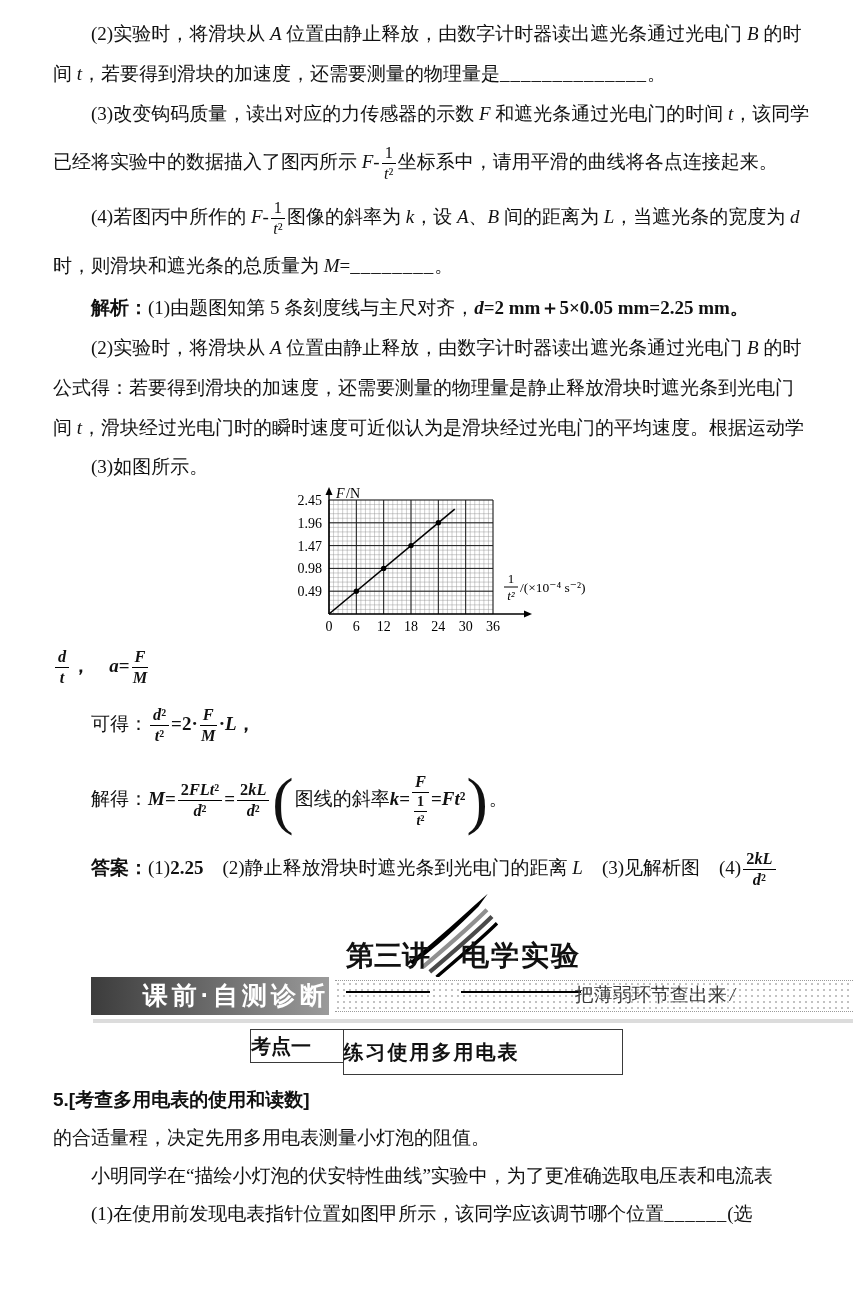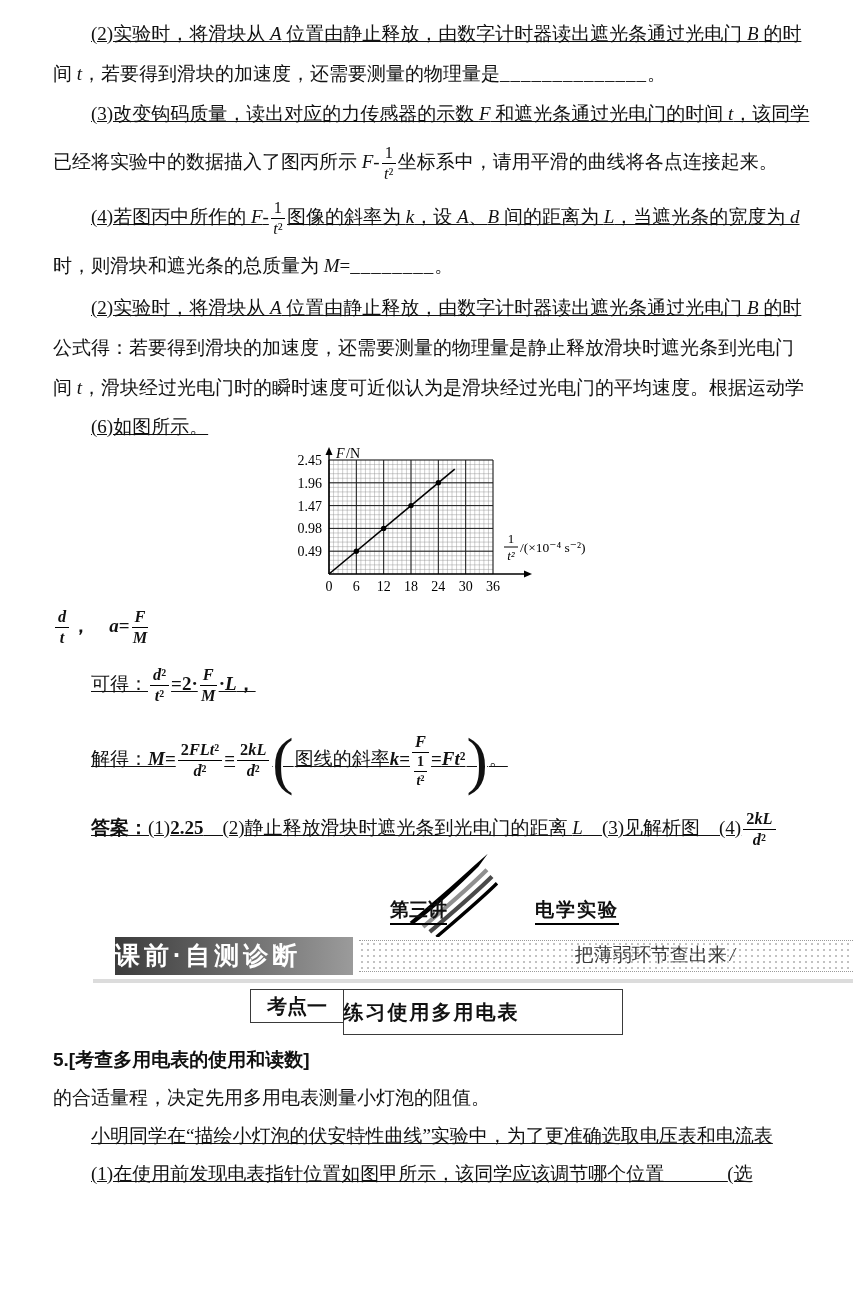--- a/index.html
+++ b/index.html
@@ -3,21 +3,21 @@
 <meta charset="utf-8">
 <style>
   html,body{margin:0;padding:0;background:#fff;}
   .page{
     position:relative; width:864px; height:1316px; margin:0 auto;
     box-sizing:border-box; padding:14px 46px 0 53px;
     background:#fff; color:#111; overflow:hidden;
     font-family:"Liberation Serif","DejaVu Serif",serif; font-size:19px;
   }
   .ln{text-align:justify; white-space:nowrap; overflow:visible;}
-  .ind{text-indent:2em;text-decoration:underline;}
+  .ind{text-indent:2em;}
   .h38{height:38px;line-height:38px}
   .h40{height:40px;line-height:40px}
   .h44{height:44px;line-height:44px}
   .h46{height:46px;line-height:46px}
   .h50{height:50px;line-height:50px}
   .h54{height:54px;line-height:54px}
   .h55{height:55px;line-height:55px}
   .h56{height:56px;line-height:56px}
   .h62{height:62px;line-height:62px}
   .h88{height:88px;line-height:88px}
@@ -29,62 +29,63 @@
   .frac .num{display:block;border-bottom:1.4px solid #000;padding:0 3px 1px;}
   .frac .den{display:block;padding-top:1px;}
   .fb{font-weight:bold;}
   .big{font-size:64px;font-weight:400;vertical-align:middle;line-height:0;
        font-family:"Liberation Serif",serif;padding:0 1px;}
   
   .chart-wrap{margin-left:186px;width:450px;height:152px;}
   
   .lecture{position:relative;height:84px;}
   .lecture .lt{position:absolute;top:44px;font-family:"Liberation Sans","DejaVu Sans",sans-serif;
-      font-weight:bold;font-size:19px;border-bottom:2px solid #000;padding-bottom:0;margin-left:44px;}
+      font-weight:bold;font-size:28px;border-bottom:2px solid #000;padding-bottom:16px;}
   .lecture .lt1{left:293px;}
-  .lecture .lt2{left:438px;letter-spacing:2px;}
+  .lecture .lt2{left:408px;letter-spacing:2px;}
   .swoosh{position:absolute;left:348px;top:0;width:108px;height:84px;}
   
   .banner{margin-left:38px;width:762px;height:46px;position:relative;}
   .banner-row{display:flex;align-items:flex-start;}
   .banner-left{width:238px;height:38px;line-height:36px;flex:none;
       background:linear-gradient(90deg,#3c3c3c 0%,#6f6f6f 55%,#9b9b9b 100%);
       color:#fff;font-family:"Liberation Sans","DejaVu Sans",sans-serif;
-      font-weight:bold;font-size:25px;letter-spacing:4px;text-align:left;margin-left:24px;}
+      font-weight:bold;font-size:25px;letter-spacing:4px;text-align:right;}
   .banner-dots{flex:1;height:30px;margin:3px 0 0 6px;line-height:28px;
       background-image:radial-gradient(circle,#c2c2c2 1px,transparent 1.2px);
       background-size:6px 6px;border-top:1px dotted #9a9a9a;border-bottom:1px dotted #9a9a9a;
       text-align:right;padding-right:118px;color:#3a3a3a;font-size:19px;}
   .banner-strip{position:absolute;left:2px;right:0;bottom:0;height:4px;background:#dcdcdc;}
   .banner-slash{font-style:italic;padding-left:3px;}
   
   .kaodian{margin:6px 0 0 197px;height:52px;display:flex;align-items:flex-start;
       font-family:"Liberation Sans","DejaVu Sans",sans-serif;font-weight:bold;font-size:20px;}
   .kd-label{width:92px;height:32px;line-height:32px;border:1.5px solid #3a3a3a;
-      text-align:center;flex:none;background:#fff;}
+      text-align:left;flex:none;background:#fff;}
   .kd-title{width:278px;height:44px;line-height:44px;border:1.5px solid #3a3a3a;
       margin-left:-1.5px;text-align:left;letter-spacing:2px;background:#fff;}
   .sans-bold{font-family:"Liberation Sans","DejaVu Sans",sans-serif;font-weight:bold;}
 </style>
 </head>
 <body>
 
 <div class="page">
 
   <div>
       <div class="ln h40 ind">(2)实验时，将滑块从 <span class="it">A</span> 位置由静止释放，由数字计时器读出遮光条通过光电门 <span class="it">B</span> 的时</div>
       <div class="ln h40">间 <span class="it">t</span>，若要得到滑块的加速度，还需要测量的物理量是<span class="blank">______________</span>。</div>
       <div class="ln h40 ind">(3)改变钩码质量，读出对应的力传感器的示数 <span class="it">F</span> 和遮光条通过光电门的时间 <span class="it">t</span>，该同学</div>
       <div class="ln h56">已经将实验中的数据描入了图丙所示 <span class="it">F</span>-<span class="frac"><span class="num">1</span><span class="den"><span class="it">t</span>²</span></span>坐标系中，请用平滑的曲线将各点连接起来。</div>
       <div class="ln h54 ind">(4)若图丙中所作的 <span class="it">F</span>-<span class="frac"><span class="num">1</span><span class="den"><span class="it">t</span>²</span></span>图像的斜率为 <span class="it">k</span>，设 <span class="it">A</span>、<span class="it">B</span> 间的距离为 <span class="it">L</span>，当遮光条的宽度为 <span class="it">d</span></div>
       <div class="ln h44">时，则滑块和遮光条的总质量为 <span class="it">M</span>=<span class="blank">________</span>。</div>
+      <div class="ln h40 ind"><span class="bd">解析：</span>(1)由题图知第 5 条刻度线与主尺对齐，<span class="bd it">d</span><span class="bd">=2 mm＋5×0.05 mm=2.25 mm。</span></div>
       <div class="ln h40 ind">(2)实验时，将滑块从 <span class="it">A</span> 位置由静止释放，由数字计时器读出遮光条通过光电门 <span class="it">B</span> 的时</div>
       <div class="ln h40">公式得：若要得到滑块的加速度，还需要测量的物理量是静止释放滑块时遮光条到光电门</div>
       <div class="ln h40">间 <span class="it">t</span>，滑块经过光电门时的瞬时速度可近似认为是滑块经过光电门的平均速度。根据运动学</div>
-      <div class="ln h38 ind">(6)如图所示。</div>
+      <div class="ln h38 ind">(3)如图所示。</div>
     </div>
 
   <div class="chart-wrap" id="chart"><svg width="450" height="152" viewBox="0 0 450 152">
         <line x1="90" y1="14" x2="90" y2="128" stroke="#8f8f8f" stroke-width="0.45"></line>
         <line x1="94.55555555555556" y1="14" x2="94.55555555555556" y2="128" stroke="#8f8f8f" stroke-width="0.45"></line>
         <line x1="99.11111111111111" y1="14" x2="99.11111111111111" y2="128" stroke="#8f8f8f" stroke-width="0.45"></line>
         <line x1="103.66666666666667" y1="14" x2="103.66666666666667" y2="128" stroke="#8f8f8f" stroke-width="0.45"></line>
         <line x1="108.22222222222223" y1="14" x2="108.22222222222223" y2="128" stroke="#8f8f8f" stroke-width="0.45"></line>
         <line x1="112.77777777777777" y1="14" x2="112.77777777777777" y2="128" stroke="#8f8f8f" stroke-width="0.45"></line>
         <line x1="117.33333333333333" y1="14" x2="117.33333333333333" y2="128" stroke="#8f8f8f" stroke-width="0.45"></line>

